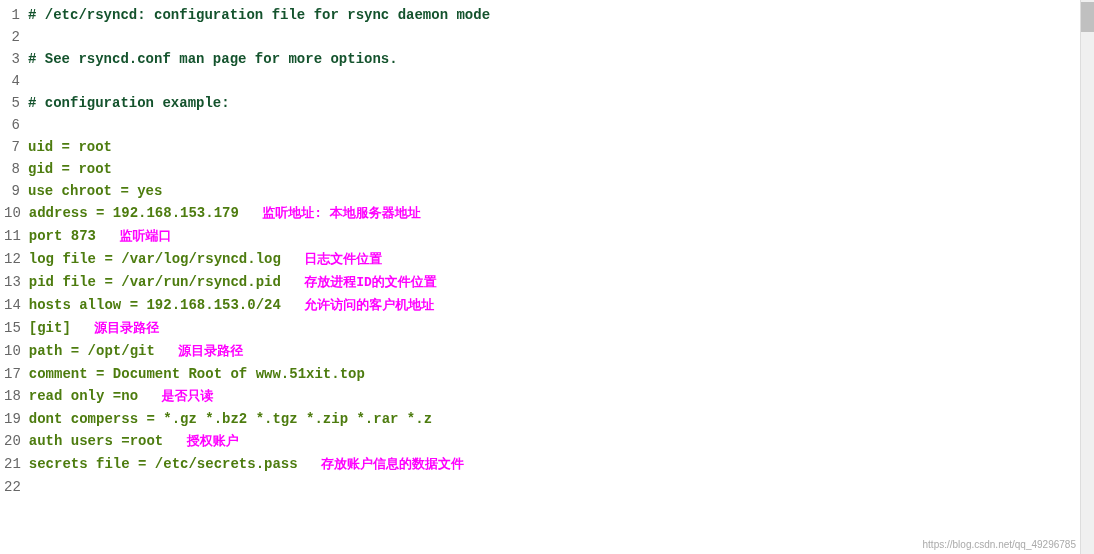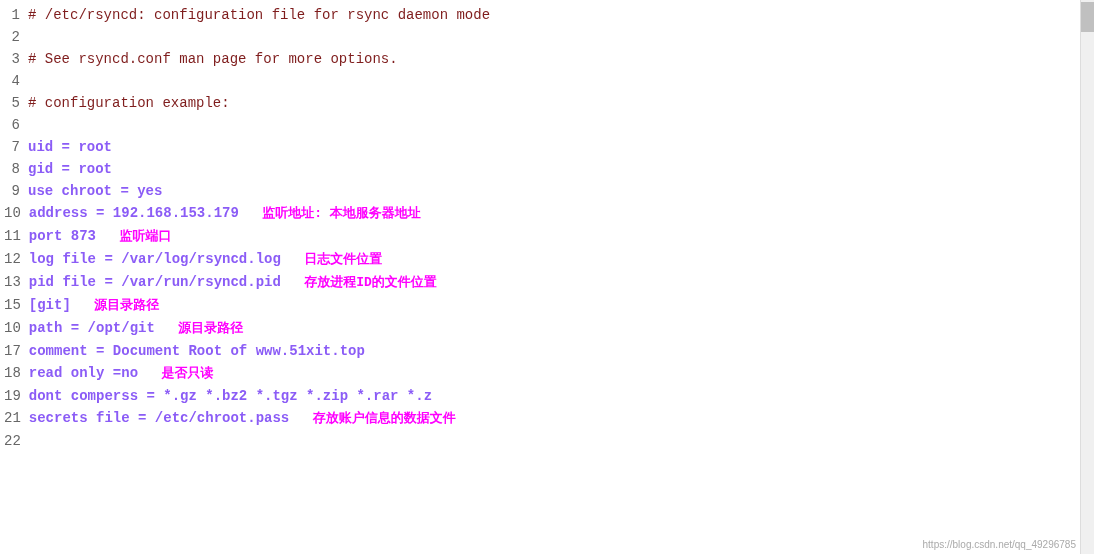--- a/index.html
+++ b/index.html
@@ -68,26 +68,26 @@
       flex-shrink: 0;
       font-size: 14px;
     }
 
     .line-content {
       flex: 1;
       font-size: 14px;
     }
 
     .comment {
-      color: #7f1d1d;
-      font-weight: normal;
+      color: #14532d;
+      font-weight: bold;
     }
 
     .code-text {
-      color: #8b5cf6;
+      color: #4d7c0f;
       font-weight: bold;
     }
 
     .annotation {
       color: #FF00FF;
       font-weight: bold;
       font-size: 13px;
     }
 
     .watermark {
@@ -110,25 +110,27 @@
       <div class="line"><span class="line-number">4</span><span class="line-content"></span></div>
       <div class="line"><span class="line-number">5</span><span class="line-content"><span class="comment"># configuration example:</span></span></div>
       <div class="line"><span class="line-number">6</span><span class="line-content"></span></div>
       <div class="line"><span class="line-number">7</span><span class="line-content"><span class="code-text">uid = root</span></span></div>
       <div class="line"><span class="line-number">8</span><span class="line-content"><span class="code-text">gid = root</span></span></div>
       <div class="line"><span class="line-number">9</span><span class="line-content"><span class="code-text">use chroot = yes</span></span></div>
       <div class="line"><span class="line-number">10</span><span class="line-content"><span class="code-text">address = 192.168.153.179</span><span class="annotation">   监听地址: 本地服务器地址</span></span></div>
       <div class="line"><span class="line-number">11</span><span class="line-content"><span class="code-text">port 873</span><span class="annotation">   监听端口</span></span></div>
       <div class="line"><span class="line-number">12</span><span class="line-content"><span class="code-text">log file = /var/log/rsyncd.log</span><span class="annotation">   日志文件位置</span></span></div>
       <div class="line"><span class="line-number">13</span><span class="line-content"><span class="code-text">pid file = /var/run/rsyncd.pid</span><span class="annotation">   存放进程ID的文件位置</span></span></div>
+      <div class="line"><span class="line-number">14</span><span class="line-content"><span class="code-text">hosts allow = 192.168.153.0/24</span><span class="annotation">   允许访问的客户机地址</span></span></div>
       <div class="line"><span class="line-number">15</span><span class="line-content"><span class="code-text">[git]</span><span class="annotation">   源目录路径</span></span></div>
       <div class="line"><span class="line-number">10</span><span class="line-content"><span class="code-text">path = /opt/git</span><span class="annotation">   源目录路径</span></span></div>
       <div class="line"><span class="line-number">17</span><span class="line-content"><span class="code-text">comment = Document Root of www.51xit.top</span></span></div>
       <div class="line"><span class="line-number">18</span><span class="line-content"><span class="code-text">read only =no</span><span class="annotation">   是否只读</span></span></div>
       <div class="line"><span class="line-number">19</span><span class="line-content"><span class="code-text">dont comperss = *.gz *.bz2 *.tgz *.zip *.rar *.z</span></span></div>
-      <div class="line"><span class="line-number">21</span><span class="line-content"><span class="code-text">secrets file = /etc/chroot.pass</span><span class="annotation">   存放账户信息的数据文件</span></span></div>
+      <div class="line"><span class="line-number">20</span><span class="line-content"><span class="code-text">auth users =root</span><span class="annotation">   授权账户</span></span></div>
+      <div class="line"><span class="line-number">21</span><span class="line-content"><span class="code-text">secrets file = /etc/secrets.pass</span><span class="annotation">   存放账户信息的数据文件</span></span></div>
       <div class="line"><span class="line-number">22</span><span class="line-content"></span></div>
     </div>
   <div class="scrollbar">
     <div class="scrollbar-thumb"></div>
   </div>
   <div class="watermark">https://blog.csdn.net/qq_49296785</div>
 </div>
 
 </body></html>

